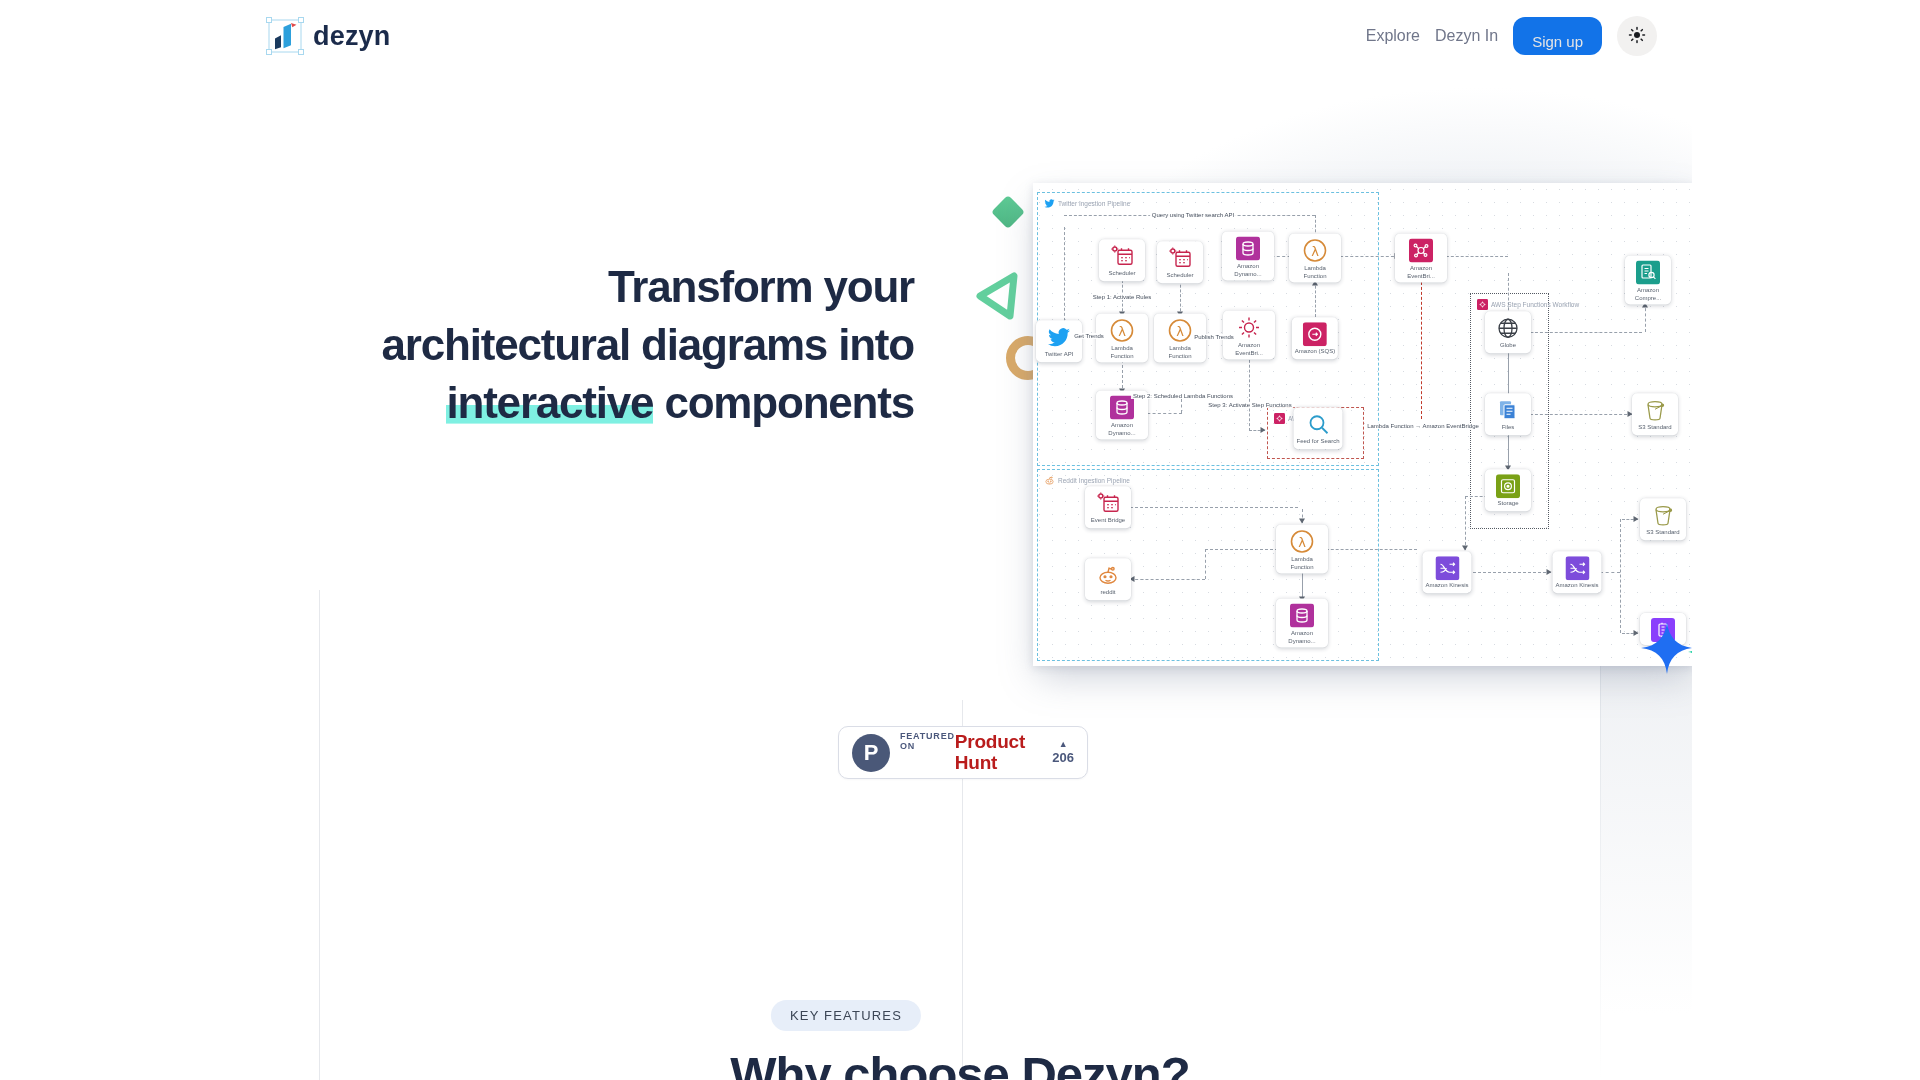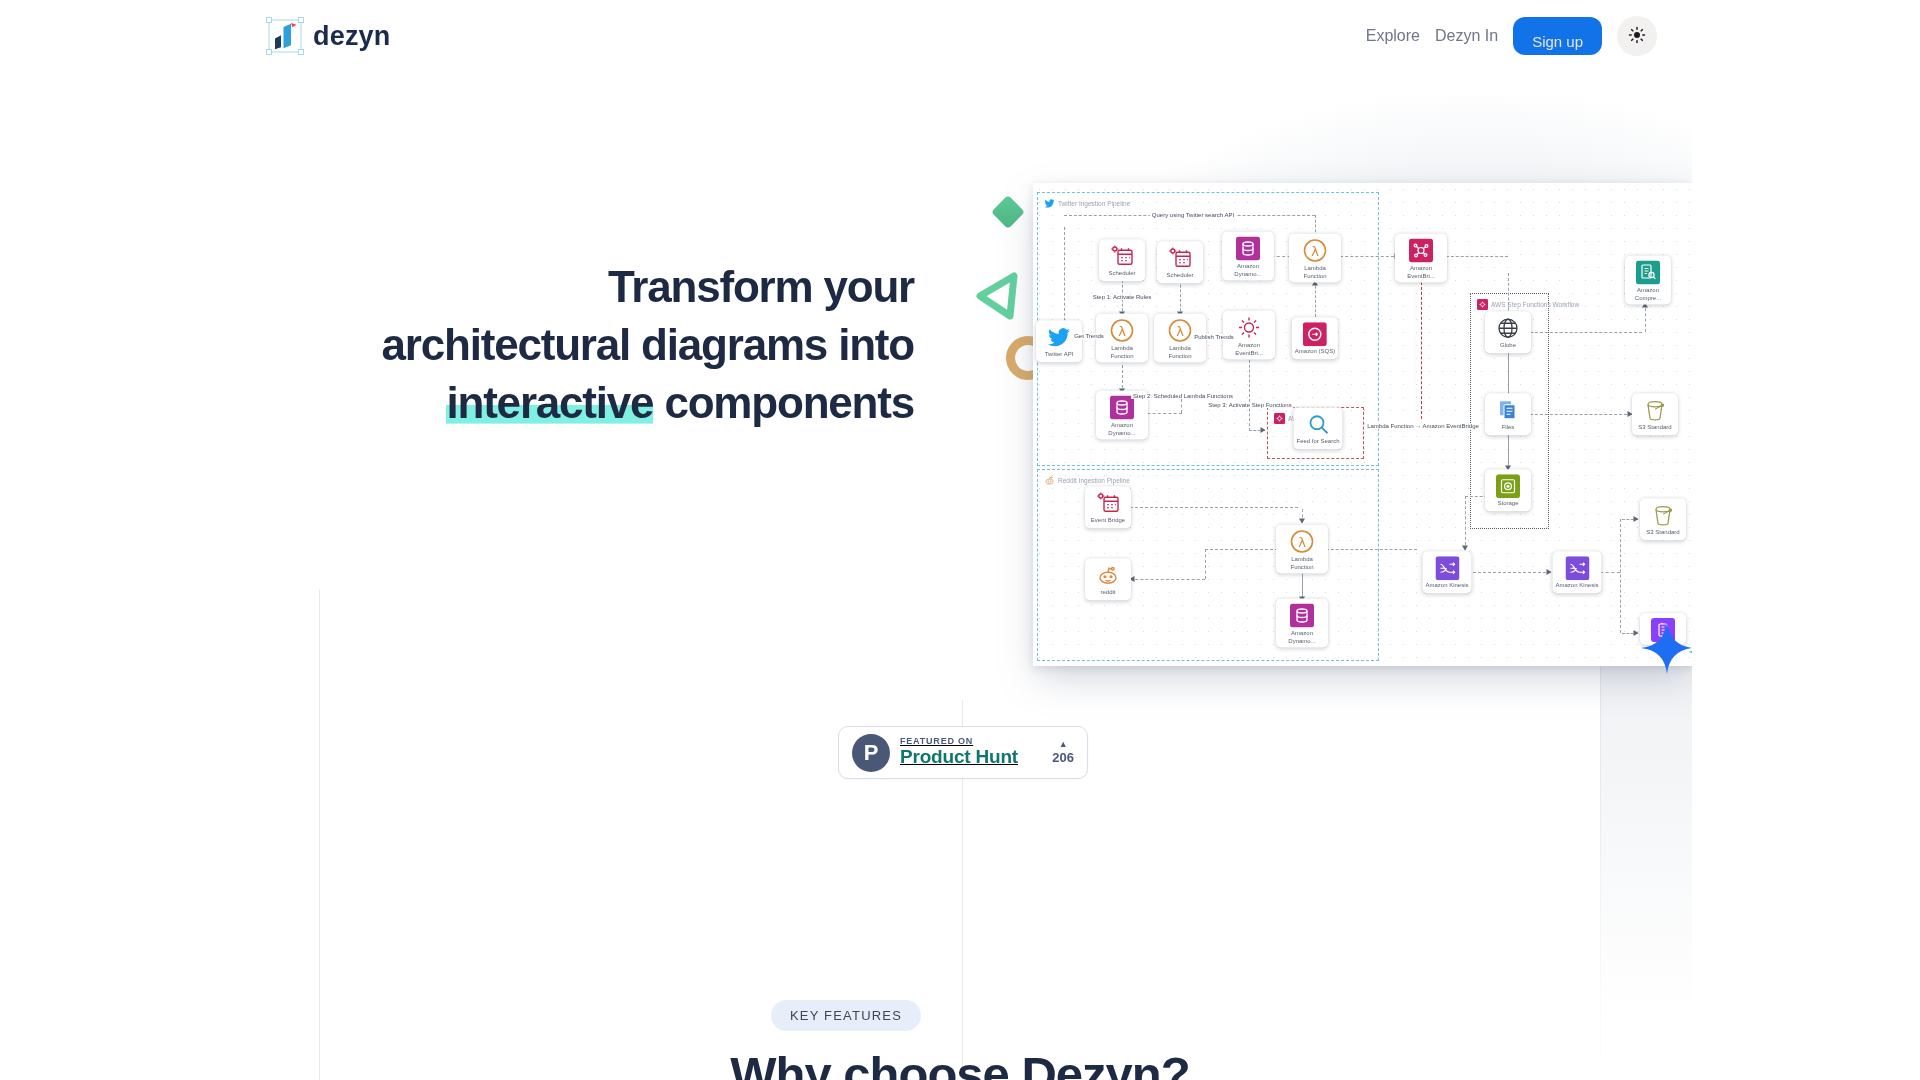--- a/index.html
+++ b/index.html
@@ -77,23 +77,23 @@
   .sparkle { position:absolute; z-index:4; }
   .sp-blue { left:1641px; top:622px; width:52px; height:52px; }
   .sp-teal { left:1688px; top:641px; width:22px; height:22px; }
 
   
   .ph-badge { position:absolute; left:838px; top:726px; width:250px; height:53px; z-index:3;
     background:#fff; border:1px solid #dadde6; border-radius:10px; display:flex; align-items:center;
     gap:10px; padding:0 13px; cursor:pointer; box-shadow:0 1px 2px rgba(40,50,70,.04); }
   .ph-logo { width:38px; height:38px; border-radius:50%; background:#4a5878; color:#fff; flex:0 0 auto;
     display:flex; align-items:center; justify-content:center; font-size:22px; font-weight:700; }
-  .ph-text { display:flex; flex-direction:column; line-height:1.1; flex:1;text-decoration:underline; }
+  .ph-text { display:flex; line-height:1.1; flex:1; }
   .ph-top { font-size:9px; font-weight:600; letter-spacing:.8px; color:#4b587c; }
-  .ph-name { font-size:19px; font-weight:700; color:#0f766e; letter-spacing:-.2px; }
+  .ph-name { font-size:19px; font-weight:700; color:#b91c1c; letter-spacing:-.2px; }
   .ph-votes { display:flex; flex-direction:column; align-items:center; line-height:1.2; color:#4b587c; }
   .ph-arrow { font-size:9px; }
   .ph-count { font-size:13px; font-weight:700; }
 
   
   .pill { position:absolute; left:50%; transform:translateX(-50%); top:1000px; z-index:3;
     background:#e7eef9; border-radius:999px; padding:8px 19px; font-size:13px; letter-spacing:1.2px;
     color:#3c4656; font-weight:500; white-space:nowrap; }
   .features-h2 { position:absolute; left:0; top:1046px; width:1920px; text-align:center; z-index:2;
     font-size:49px; font-weight:700; color:#1e2a44; letter-spacing:-1px; }

